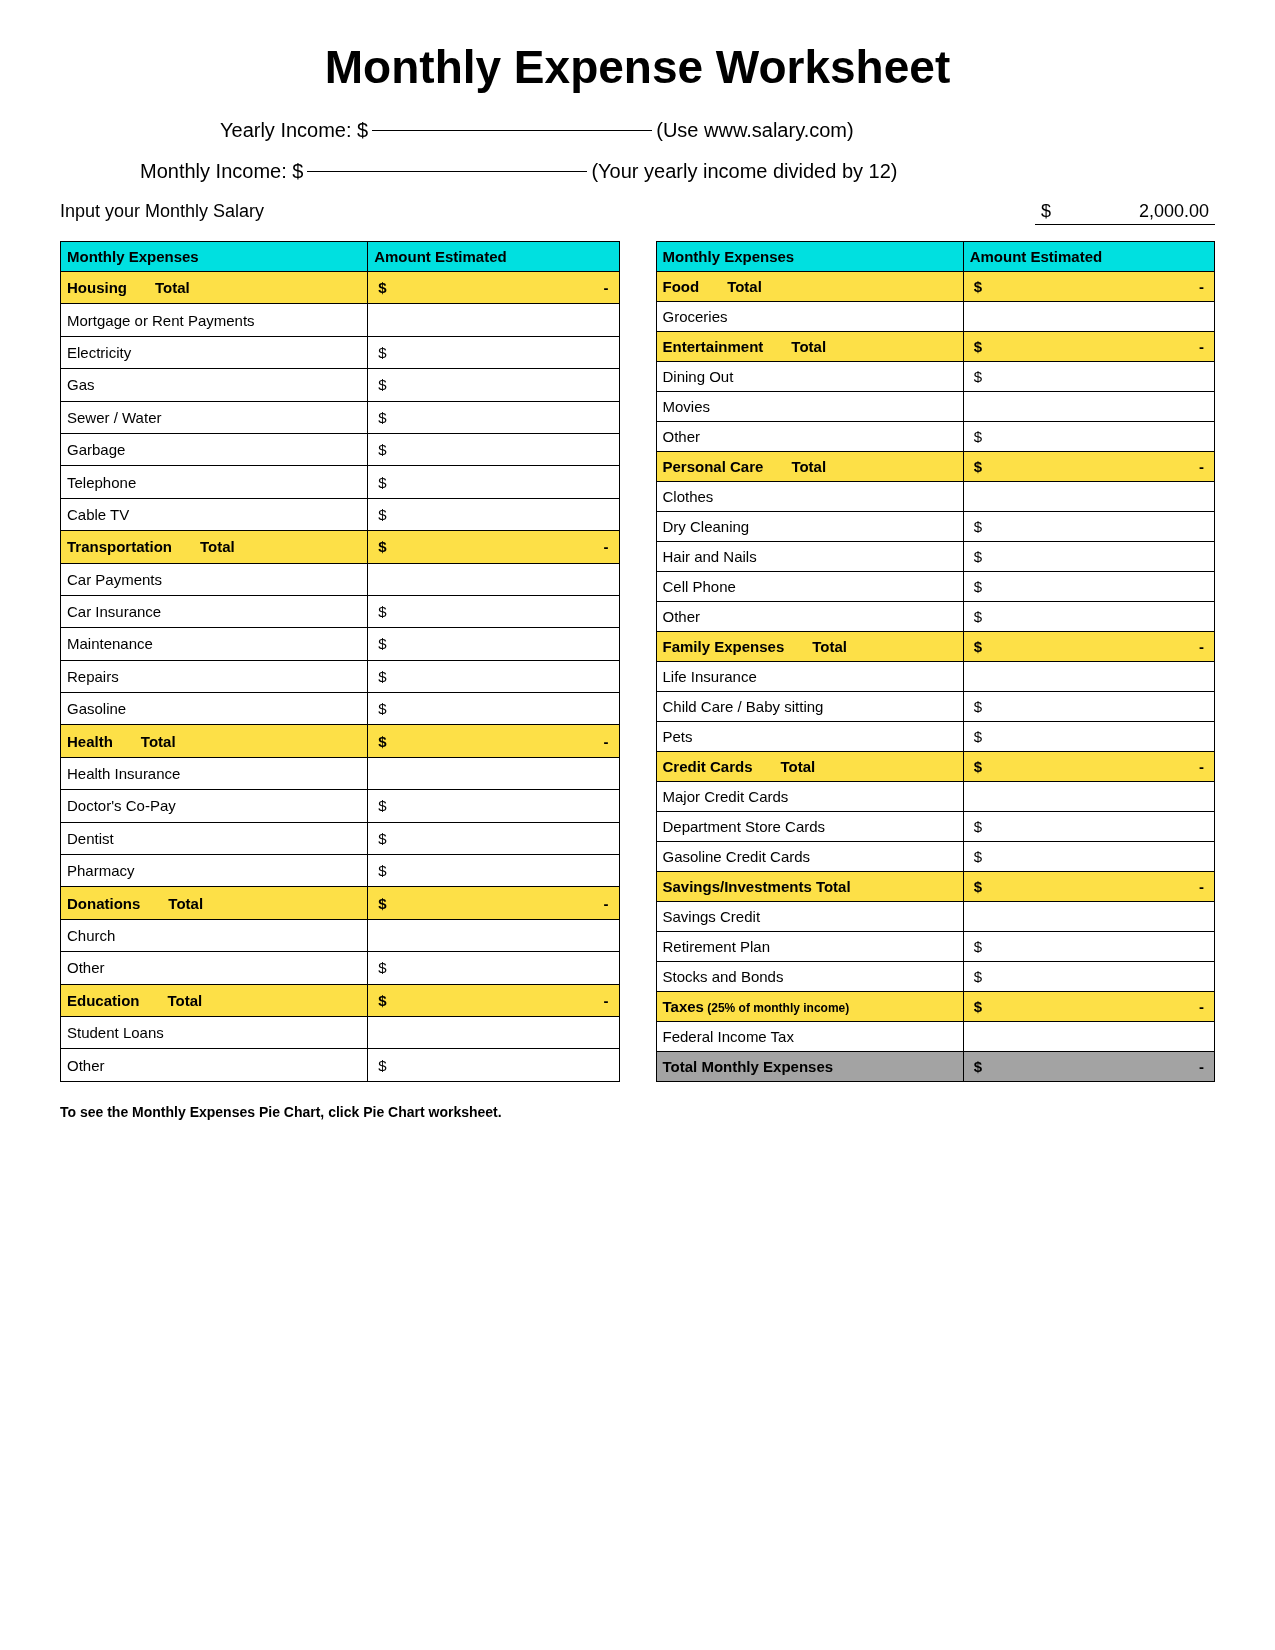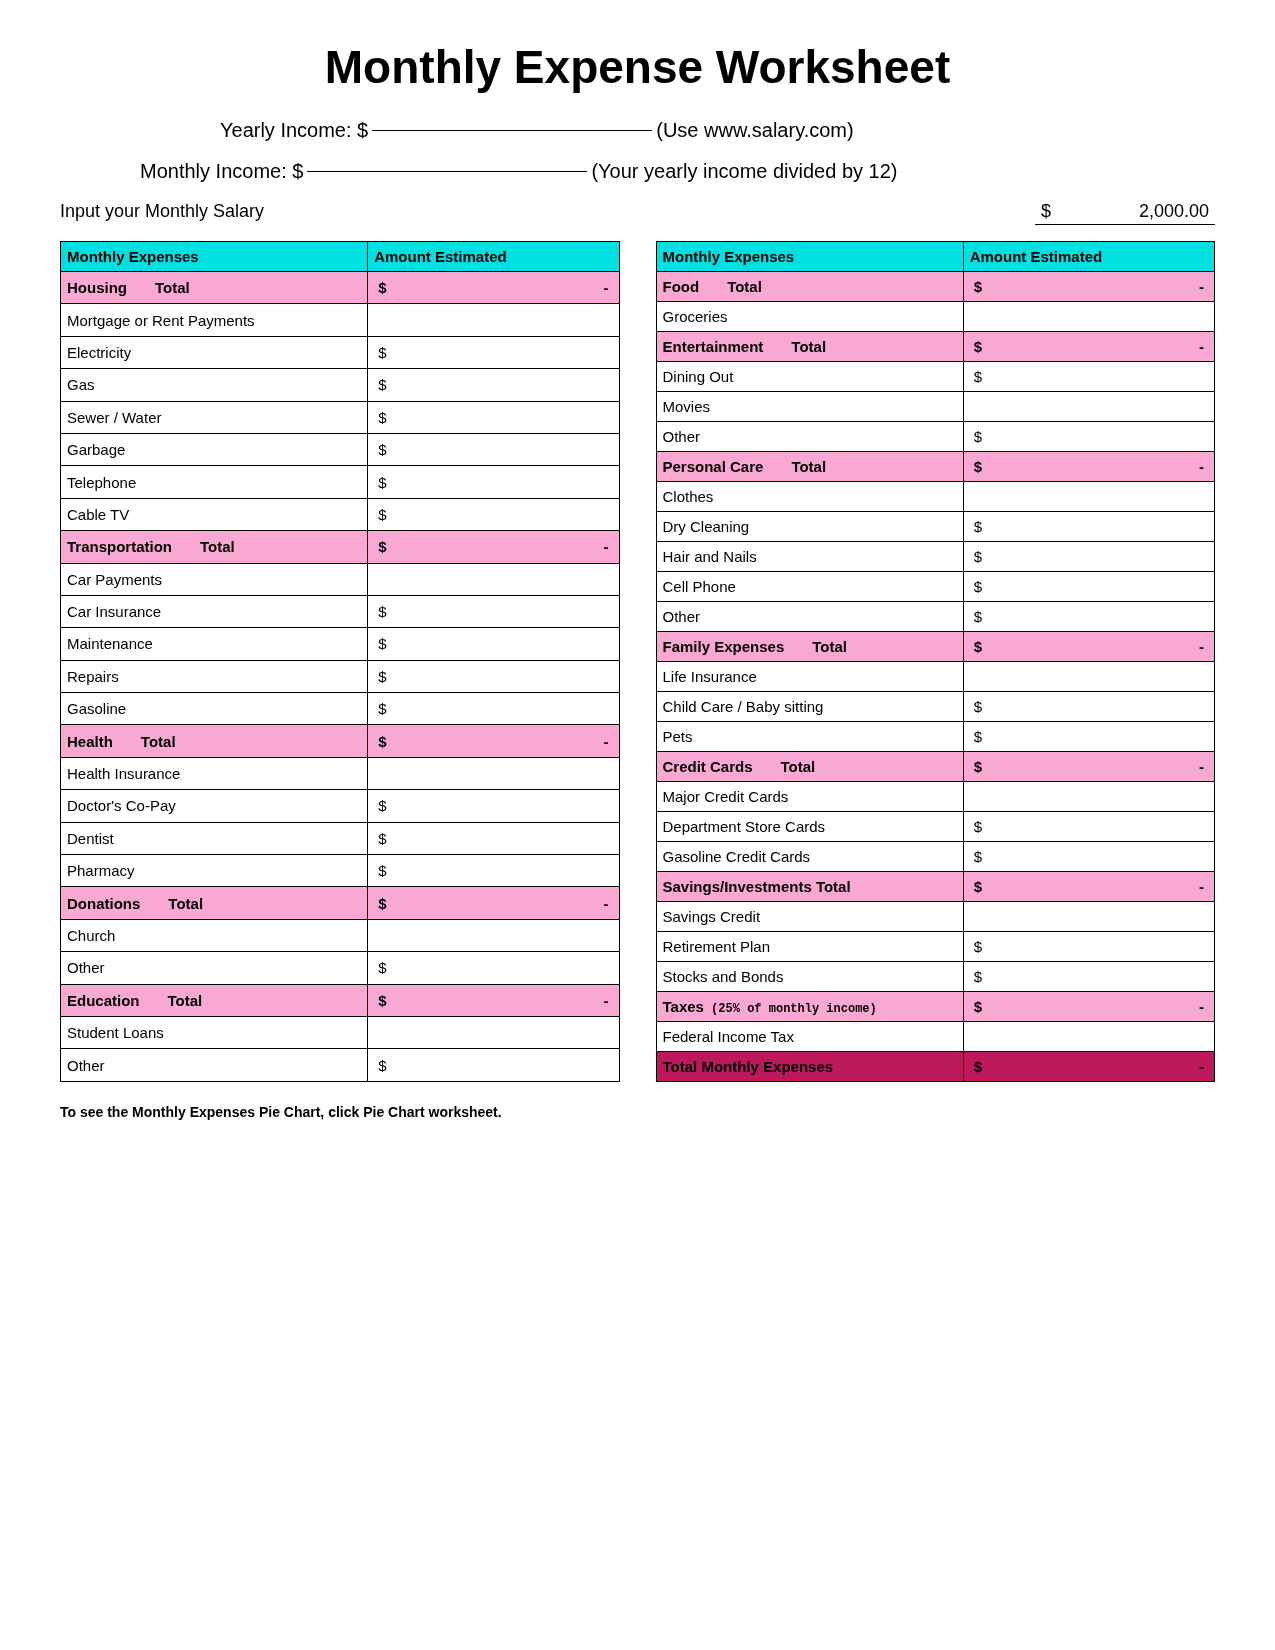--- a/index.html
+++ b/index.html
@@ -64,43 +64,43 @@
     height: 30px;
     vertical-align: middle;
   }
   th {
     background: #00e0e0;
     color: #000000;
     text-align: left;
     font-weight: bold;
   }
   tr.cat td {
-    background: #f9a8d4;
+    background: #fde047;
     font-weight: bold;
   }
   tr.cat td.label-cell {
     display: table-cell;
   }
   .label-cell .cat-name { }
   .label-cell .total-word { margin-left: 28px; }
   td.amt {
     padding-left: 10px;
     padding-right: 10px;
   }
   td.amt .dollar { float: left; }
   td.amt .val   { float: right; }
   tr.cat td.amt .dollar,
   tr.cat td.amt .val { font-weight: bold; }
   tr.grand td {
-    background: #be185d;
+    background: #a3a3a3;
     font-weight: bold;
   }
   tr.grand td.amt .dollar,
   tr.grand td.amt .val { font-weight: bold; }
-  .taxes-note { font-size: 12px; font-weight: bold; font-family: Liberation Mono, monospace; }
+  .taxes-note { font-size: 12px; font-weight: bold; }
   .footer-note {
     font-size: 14px;
     font-weight: bold;
     margin-top: 22px;
   }
 </style>
 </head>
 <body>
 
 <div class="title">Monthly Expense Worksheet</div>

